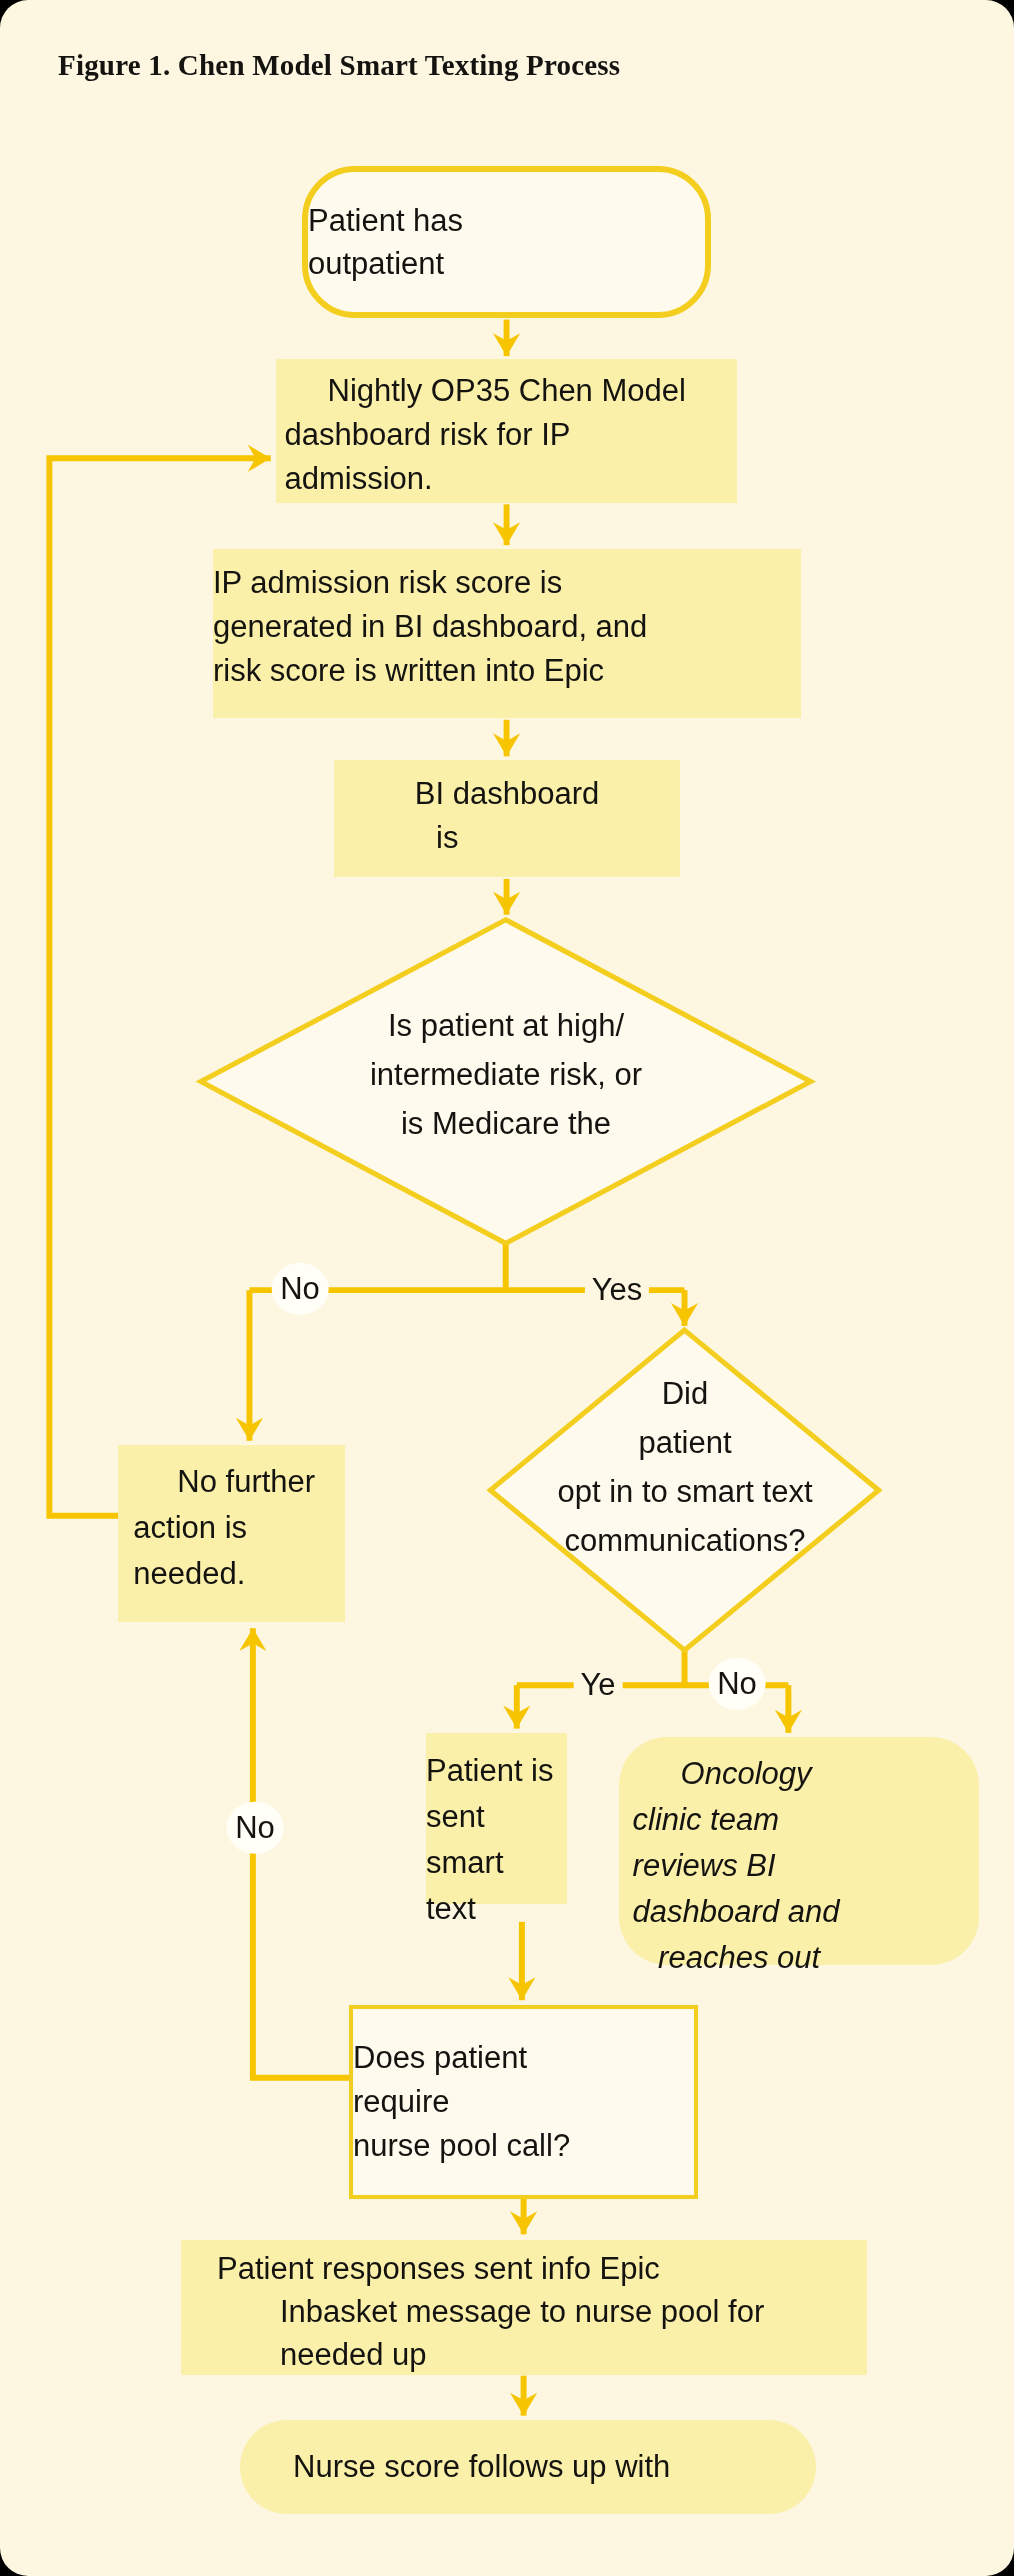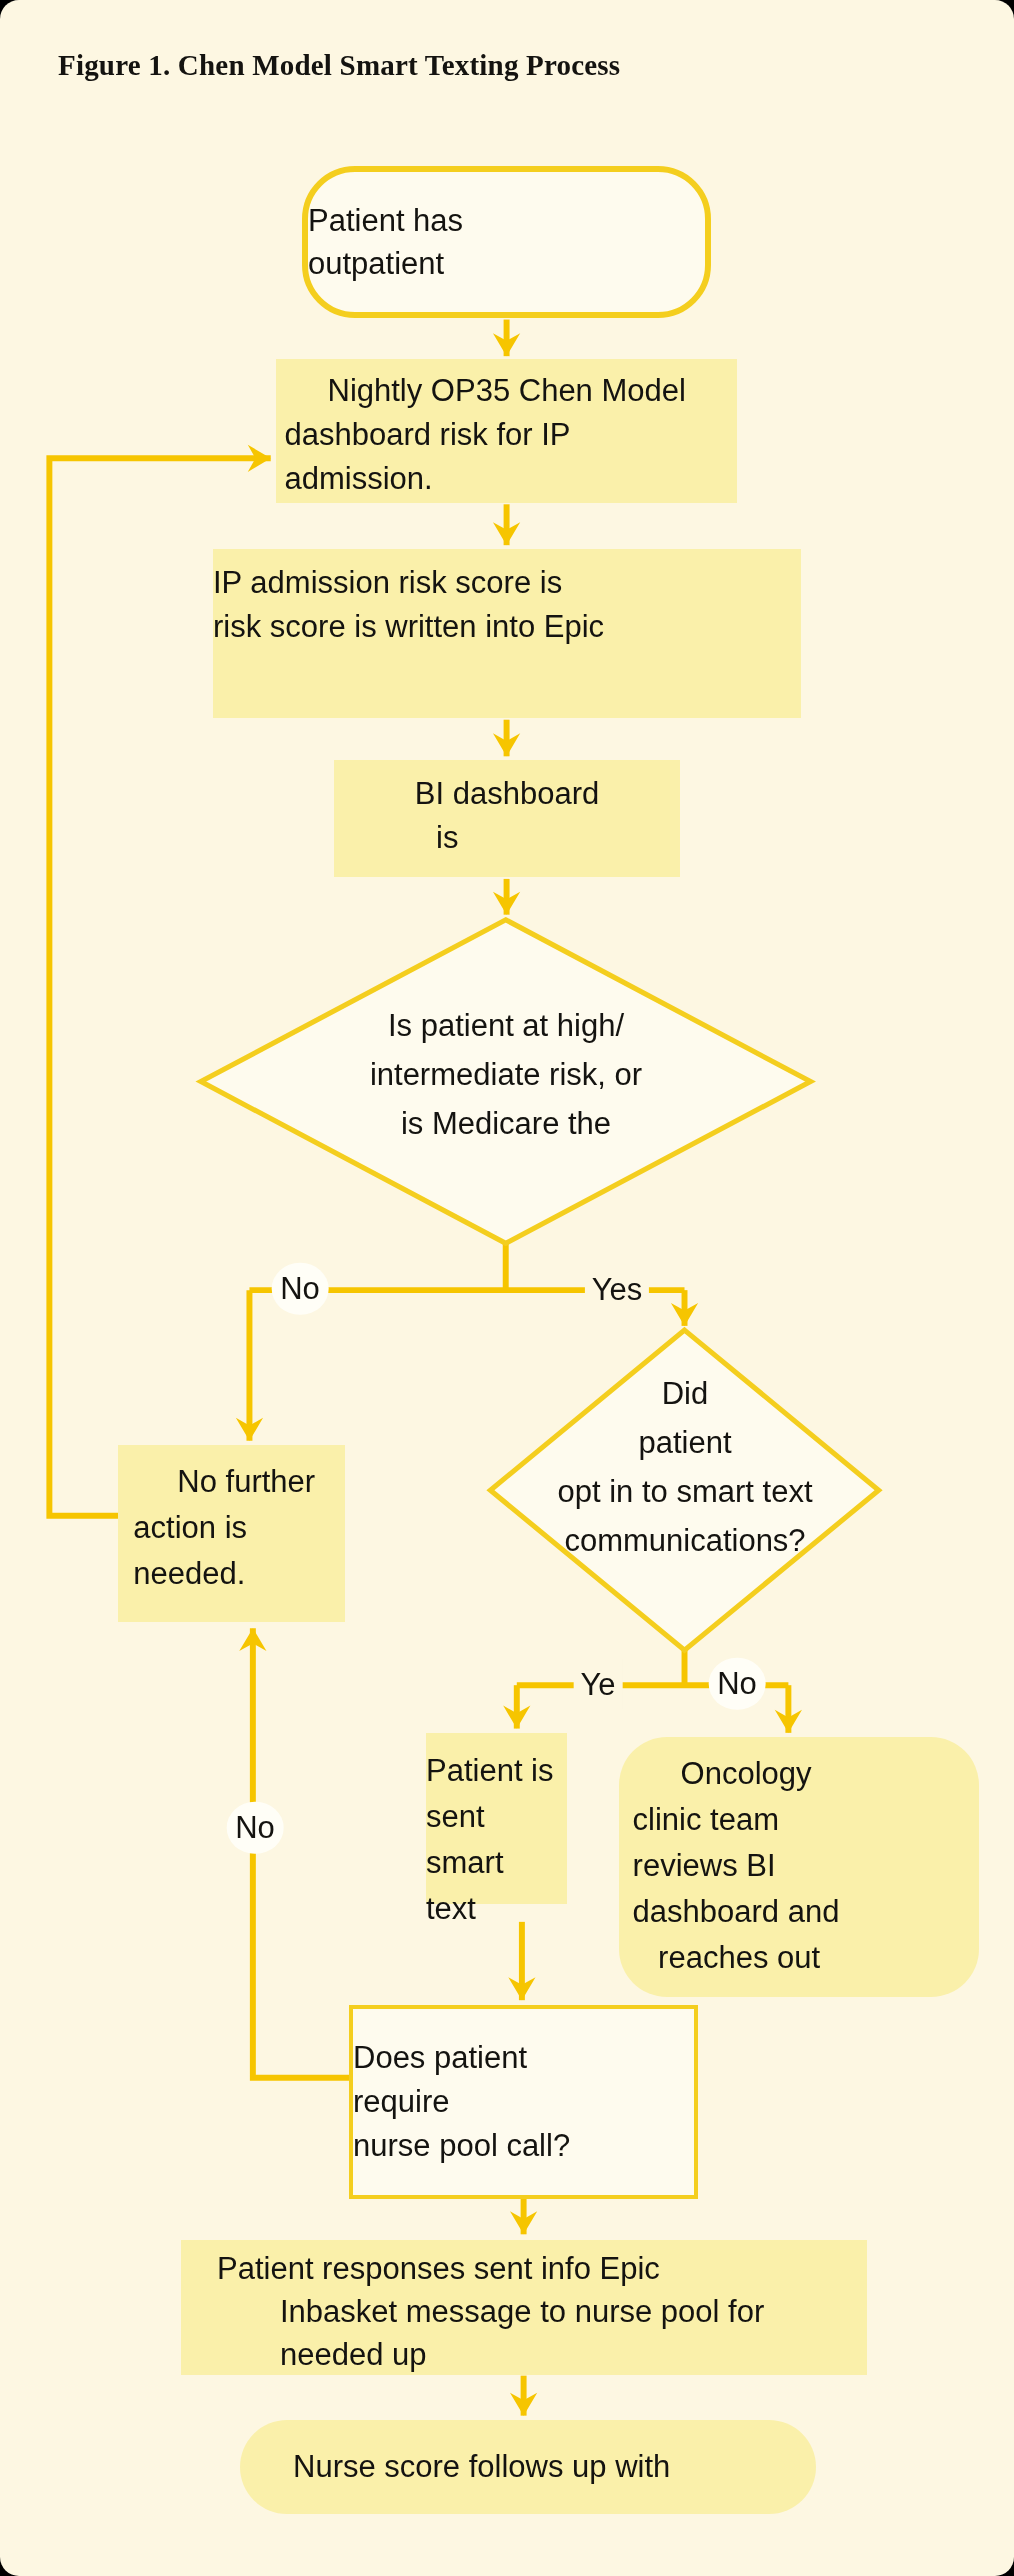--- a/index.html
+++ b/index.html
@@ -9,21 +9,21 @@
     --shape-white:#fefbee;
     --card-bg:#fdf7e2;
     --label-oval:#fffef7;
     --ink:#141310;
   }
   html,body{margin:0;padding:0;background:#000;}
   .card{
     position:relative;
     width:1014px;height:2576px;
     background:var(--card-bg);
-    border-radius:19px;
+    border-radius:28px;
     overflow:hidden;
     font-family:"Liberation Sans","DejaVu Sans",sans-serif;
     color:var(--ink);
   }
   .fig-title{
     position:absolute;left:58px;top:49px;margin:0;
     font-family:"Liberation Serif","DejaVu Serif",serif;
     font-weight:bold;font-size:29px;color:var(--ink);
     letter-spacing:0.2px;
   }
@@ -121,20 +121,21 @@
     </div>
 
   <div class="node fill-yellow" data-name="node-nightly" style="left:276px;top:359px;width:461px;height:144px;">
       <div class="ln">Nightly OP35 Chen Model</div>
       <div class="ln">dashboard risk for IP</div>
       <div class="ln">admission.</div>
     </div>
 
   <div class="node fill-yellow center" data-name="node-ip-score" style="left:213px;top:549px;width:588px;height:169px;">
       <div class="ln">IP admission risk score is</div>
+      <div class="ln">generated in BI dashboard, and</div>
       <div class="ln">risk score is written into Epic</div>
     </div>
 
   <div class="node fill-yellow" data-name="node-bi-dashboard" style="left:334px;top:760px;width:346px;height:117px;">
       <div class="ln">BI dashboard</div>
       <div class="ln">is</div>
     </div>
 
   <div class="diamond-text" data-name="decision-risk-text" style="left:310px;top:1001px;width:392px;">
       <div class="ln">Is patient at high/</div>
@@ -154,21 +155,21 @@
       <div class="ln">opt in to smart text</div>
       <div class="ln">communications?</div>
     </div>
 
   <div class="node fill-yellow center" data-name="node-smart-text" style="left:426px;top:1733px;width:141px;height:171px;">
       <div class="ln">Patient is</div>
       <div class="ln">sent smart</div>
       <div class="ln">text</div>
     </div>
 
-  <div class="node stadium2" data-name="node-oncology" style="left:619px;top:1737px;width:360px;height:260px;">
+  <div class="node stadium2" data-name="node-oncology" style="left:619px;top:1737px;width:360px;height:228px;font-style:italic;">
       <div class="ln">Oncology</div>
       <div class="ln">clinic team</div>
       <div class="ln">reviews BI</div>
       <div class="ln">dashboard and</div>
       <div class="ln">reaches out</div>
     </div>
 
   <div class="node outlined center vcenter" data-name="node-nurse-call" style="left:349px;top:2005px;width:349px;height:194px;">
       <div class="ln">Does patient</div>
       <div class="ln">require</div>

